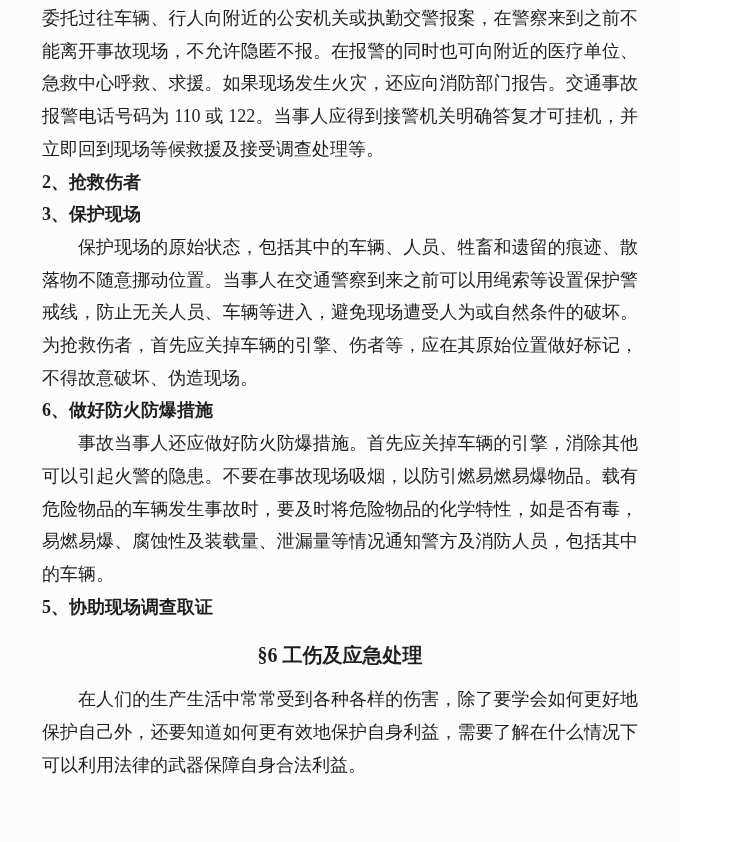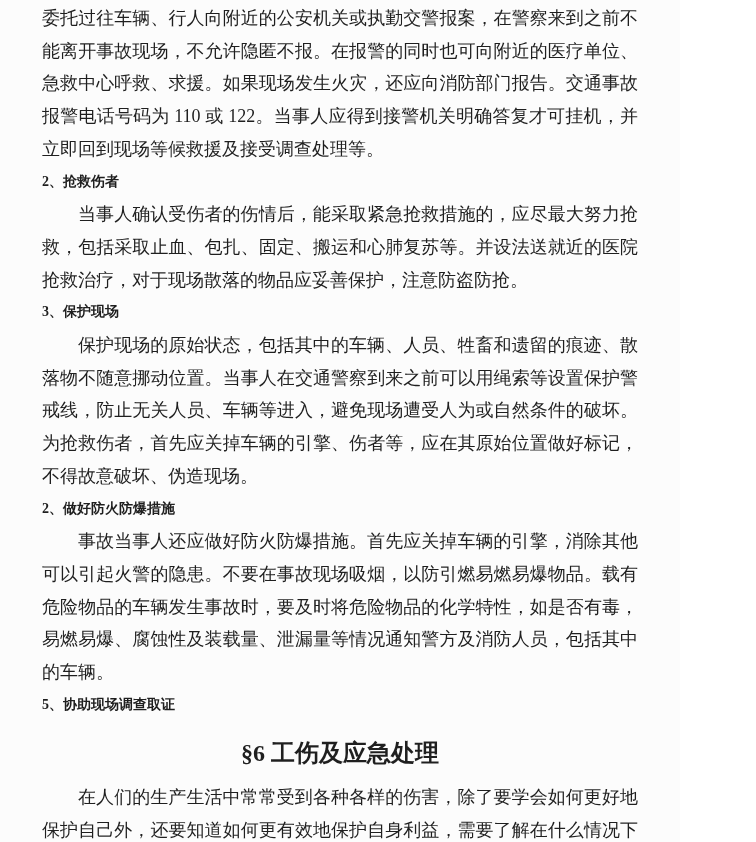--- a/index.html
+++ b/index.html
@@ -26,45 +26,44 @@
   }
   .para {
     text-indent: 2em;
     text-align: justify;
   }
   .para.no-indent {
     text-indent: 0;
   }
   .heading {
     font-weight: bold;
-    font-size: 14px;
+    font-size: 18px;
     text-align: left;
   }
   .chapter-title {
     font-weight: bold;
-    font-size: 24px;
+    font-size: 20px;
     line-height: 40px;
     text-align: center;
     margin: 12px 0 8px 0;
   }
 </style>
 </head>
 <body>
 
 <div class="page">
 
   <p class="para no-indent">委托过往车辆、行人向附近的公安机关或执勤交警报案，在警察来到之前不能离开事故现场，不允许隐匿不报。在报警的同时也可向附近的医疗单位、急救中心呼救、求援。如果现场发生火灾，还应向消防部门报告。交通事故报警电话号码为 110 或 122。当事人应得到接警机关明确答复才可挂机，并立即回到现场等候救援及接受调查处理等。</p>
 
   <h3 class="heading">2、抢救伤者</h3>
-  <p class="para">当事人确认受伤者的伤情后，能采取紧急抢救措施的，应尽最大努力抢救，包括采取止血、包扎、固定、搬运和心肺复苏等。并设法送就近的医院抢救治疗，对于现场散落的物品应妥善保护，注意防盗防抢。</p>
 
   <h3 class="heading">3、保护现场</h3>
   <p class="para">保护现场的原始状态，包括其中的车辆、人员、牲畜和遗留的痕迹、散落物不随意挪动位置。当事人在交通警察到来之前可以用绳索等设置保护警戒线，防止无关人员、车辆等进入，避免现场遭受人为或自然条件的破坏。为抢救伤者，首先应关掉车辆的引擎、伤者等，应在其原始位置做好标记，不得故意破坏、伪造现场。</p>
 
-  <h3 class="heading">2、做好防火防爆措施</h3>
+  <h3 class="heading">6、做好防火防爆措施</h3>
   <p class="para">事故当事人还应做好防火防爆措施。首先应关掉车辆的引擎，消除其他可以引起火警的隐患。不要在事故现场吸烟，以防引燃易燃易爆物品。载有危险物品的车辆发生事故时，要及时将危险物品的化学特性，如是否有毒，易燃易爆、腐蚀性及装载量、泄漏量等情况通知警方及消防人员，包括其中的车辆。</p>
 
   <h3 class="heading">5、协助现场调查取证</h3>
 
   <h2 class="chapter-title">§6 工伤及应急处理</h2>
 
   <p class="para">在人们的生产生活中常常受到各种各样的伤害，除了要学会如何更好地保护自己外，还要知道如何更有效地保护自身利益，需要了解在什么情况下可以利用法律的武器保障自身合法利益。</p>
 
 </div>
 

